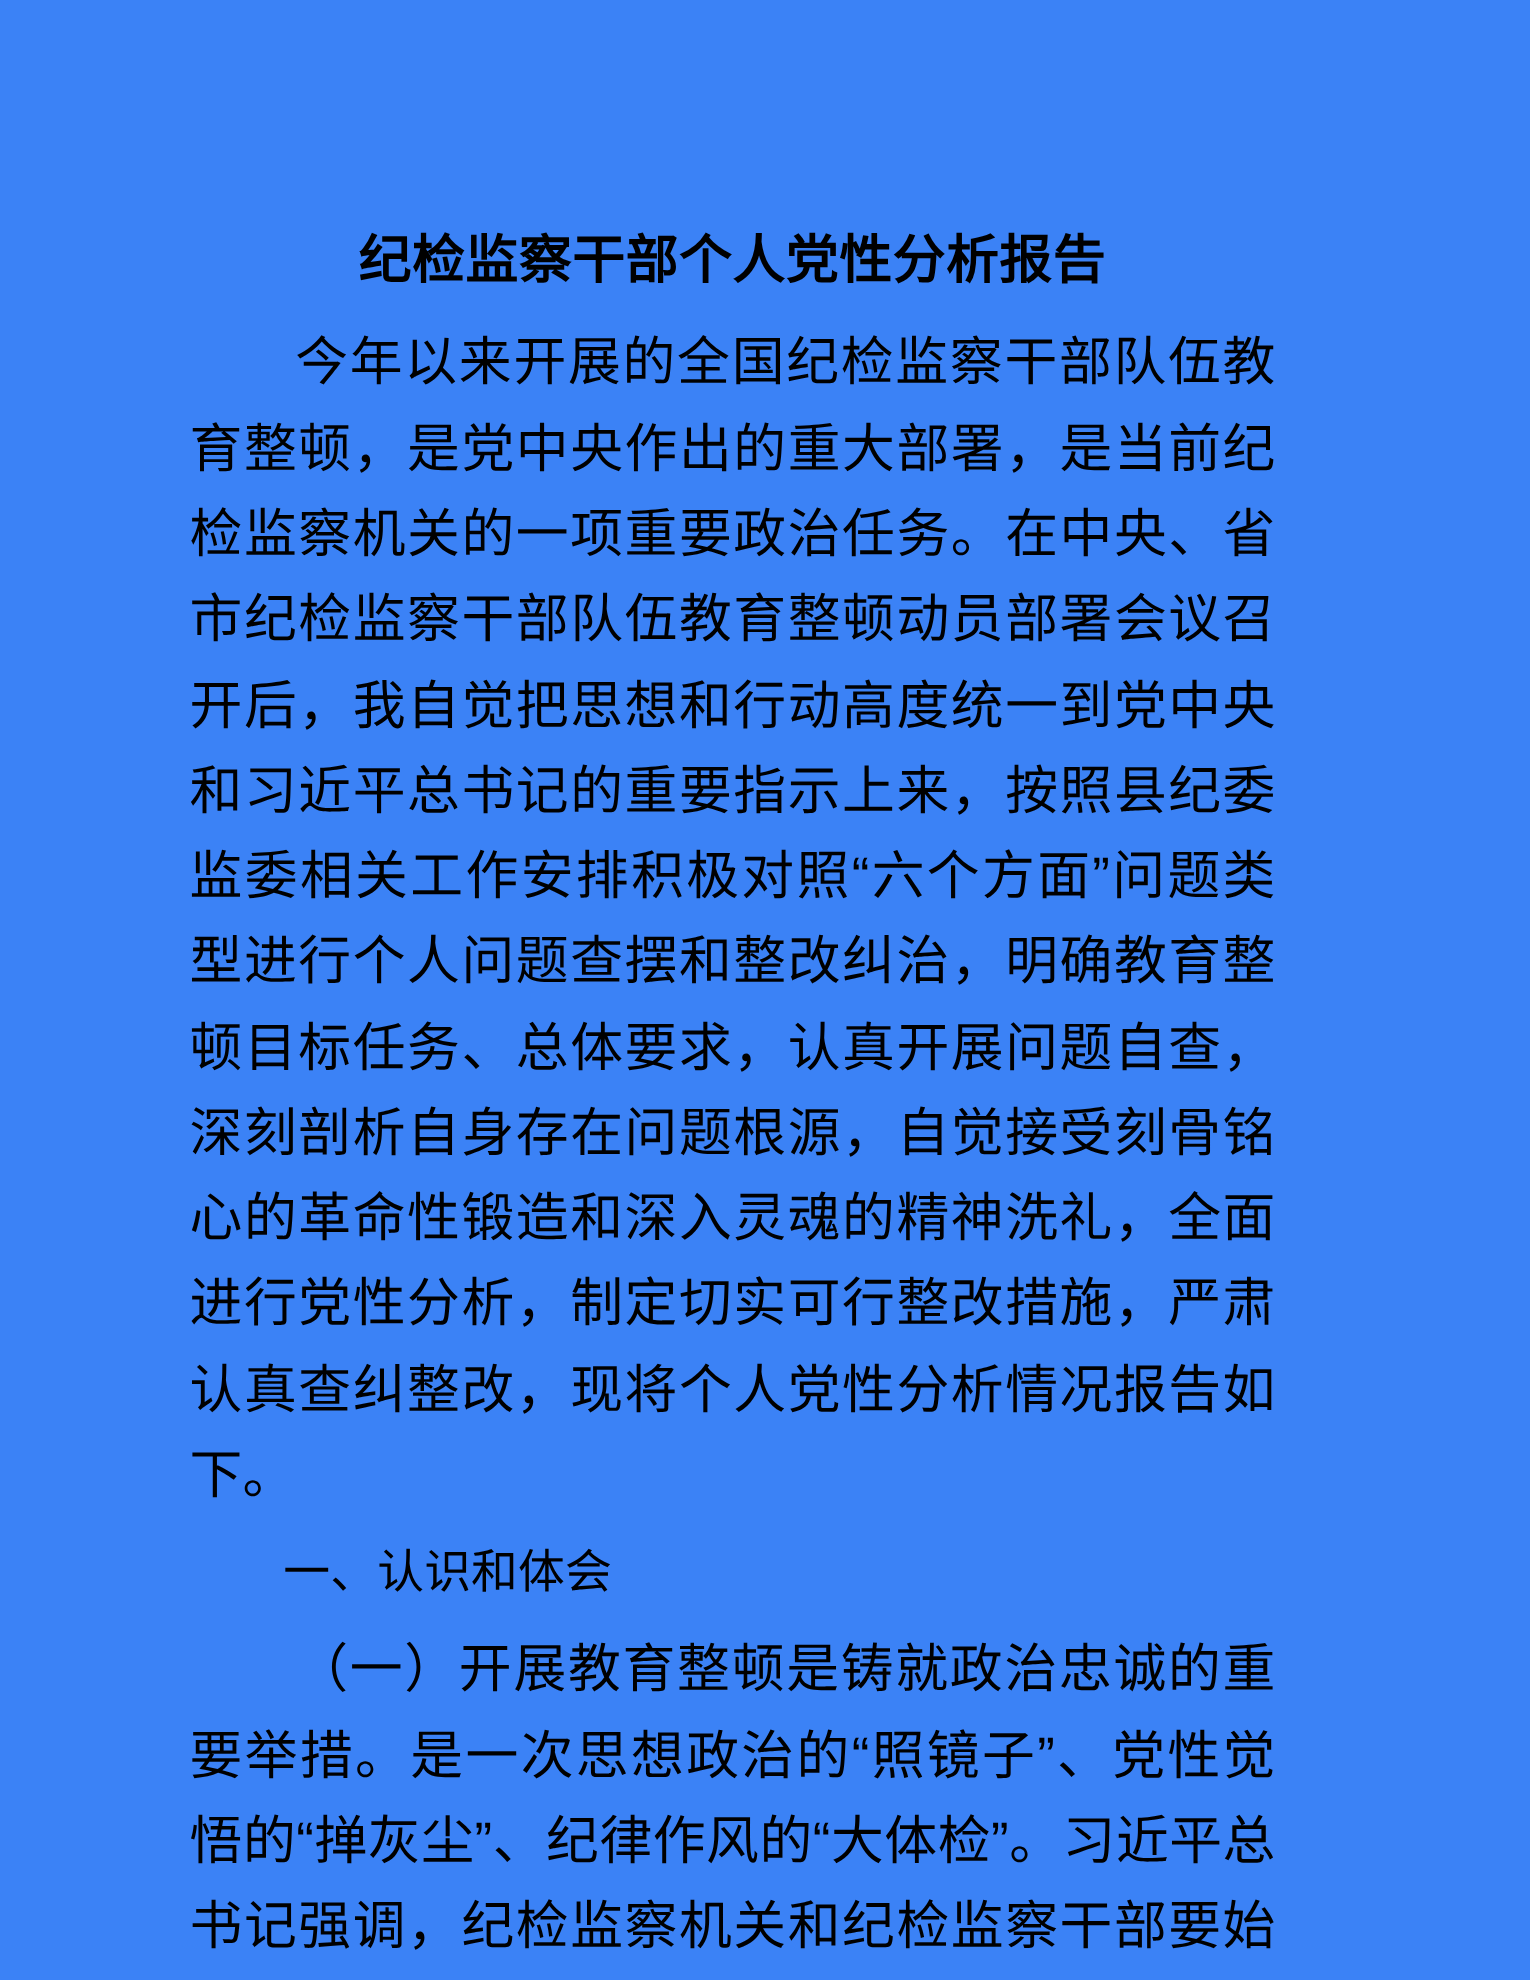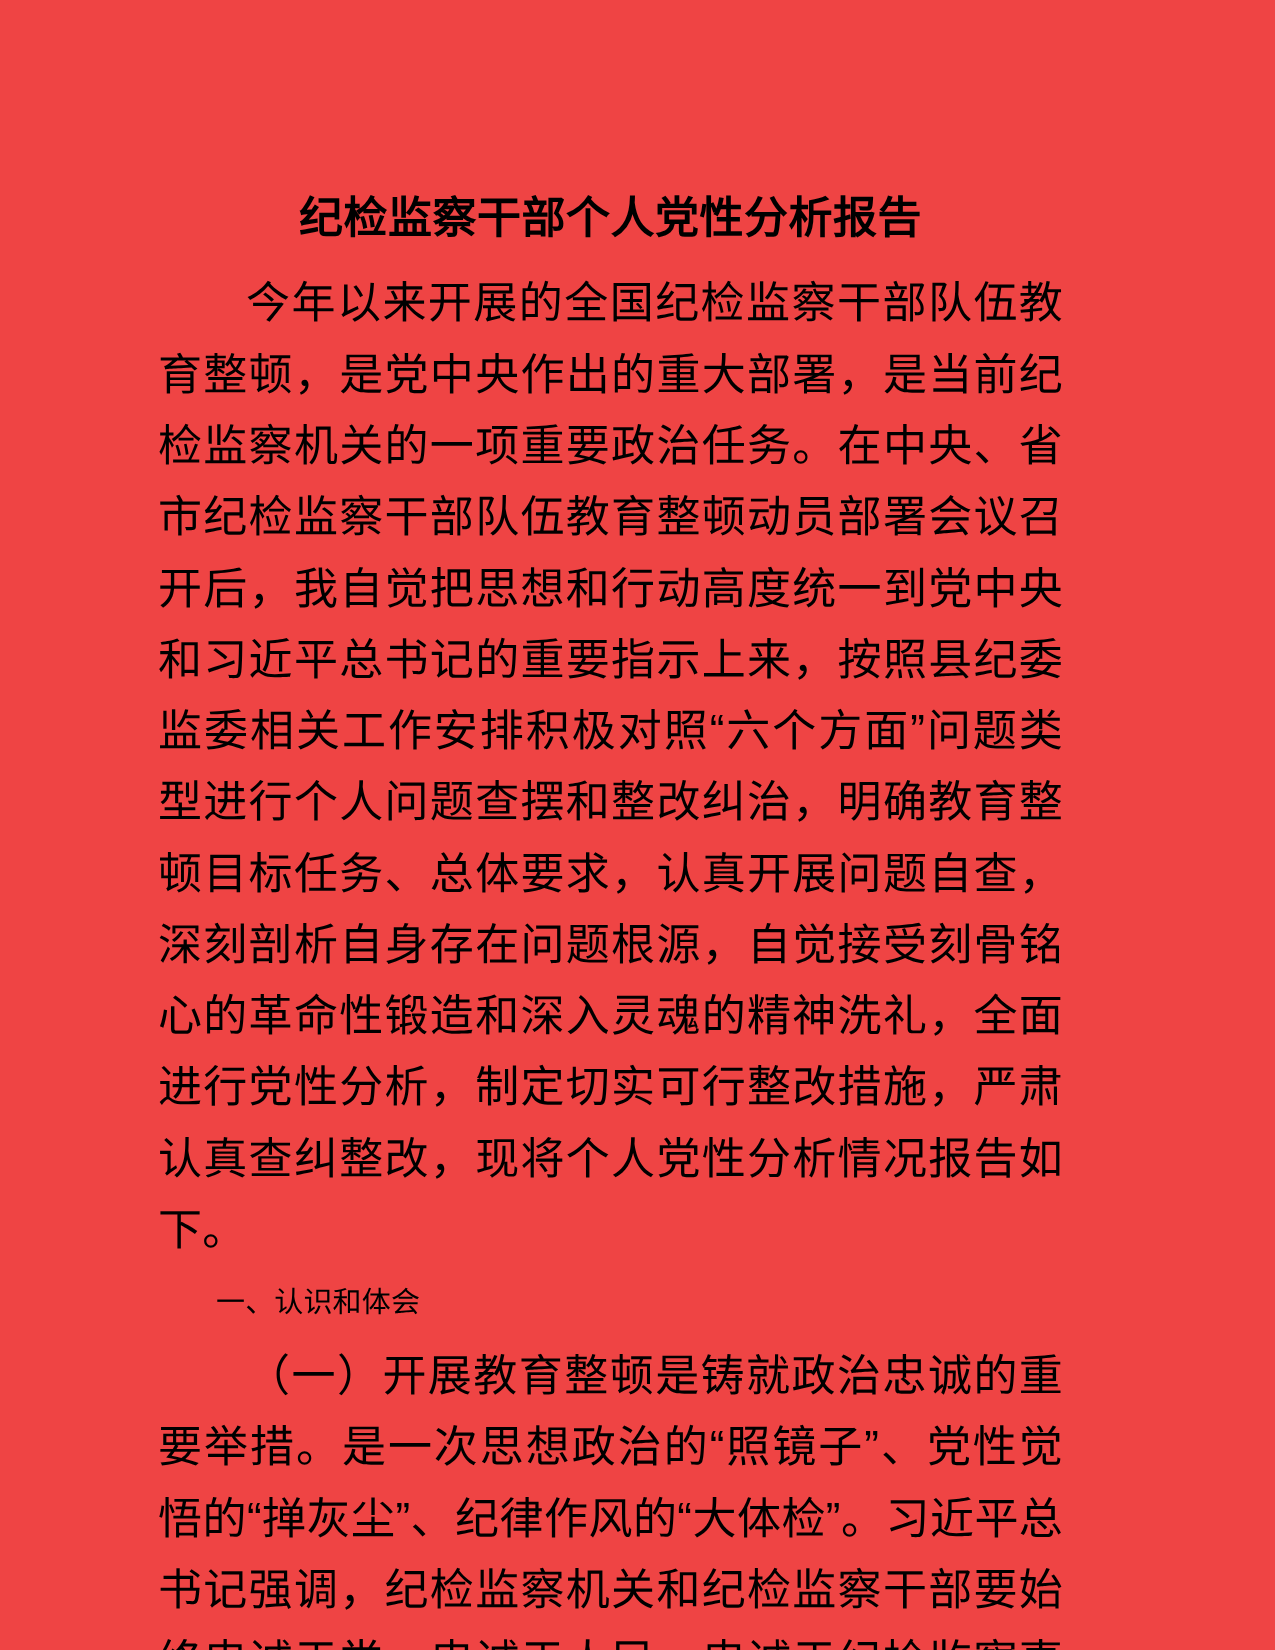--- a/index.html
+++ b/index.html
@@ -11,21 +11,21 @@
 
   body {
     font-family: "Liberation Sans", "DejaVu Sans", sans-serif;
     color: #000000;
   }
 
   .page {
     position: relative;
     width: 1275px;
     height: 1650px;
-    background: #ef4444;
+    background: #3b82f6;
     overflow: hidden;
     box-sizing: border-box;
   }
 
   .content {
     position: absolute;
     left: 158px;
     top: 190px;
     width: 905px;
   }
@@ -47,21 +47,21 @@
     text-align: justify;
     text-justify: inter-ideograph;
     text-indent: 2em;
     margin: 0;
     color: #000000;
     letter-spacing: 0.15px;
     text-align-last: left;
   }
 
   .heading-1 {
-    font-size: 29px;
+    font-size: 39px;
     line-height: 1.62;
     text-indent: 2em;
     margin: 14px 0 14px 0;
     color: #000000;
     letter-spacing: 0.15px;
   }
 
   .para-spaced {
     margin-top: 6px;
   }

